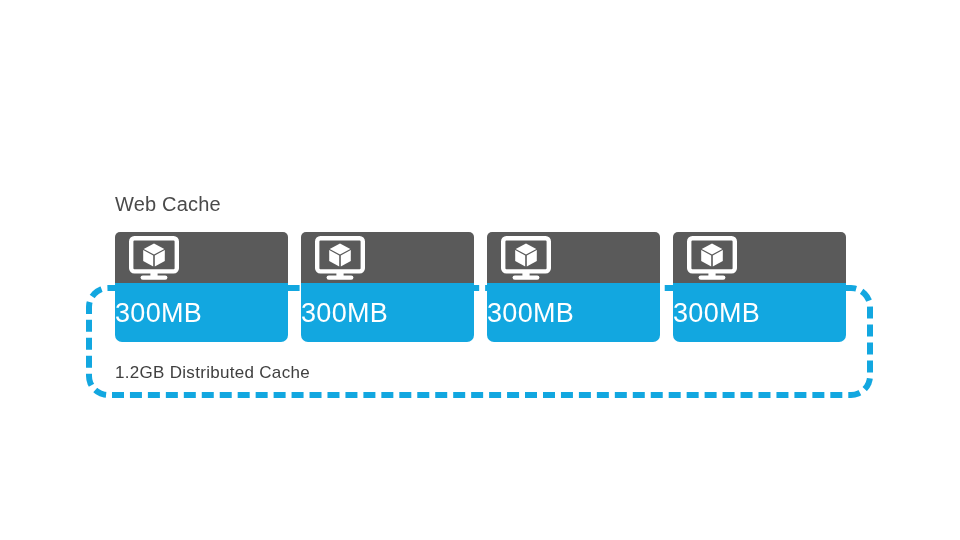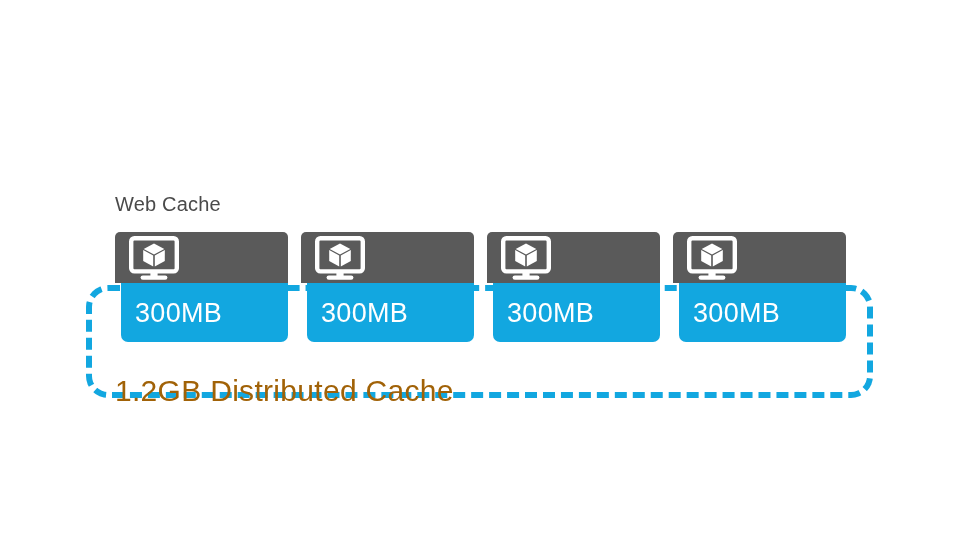--- a/index.html
+++ b/index.html
@@ -73,23 +73,22 @@
     border-radius: 5px 5px 0 0;
     position: relative;
   }
 
   .role-card-bottom {
     height: 59px;
     background: #12A7E0;
     border-radius: 0 0 7px 7px;
     display: flex;
     align-items: center;
-    padding-left: 14px;
+    padding-left: 0;
     box-sizing: border-box;
-    margin-left: 6px;
   }
 
   .role-memory {
     font-size: 27px;
     font-weight: 300;
     color: #ffffff;
     letter-spacing: 0.3px;
     line-height: 30px;
     white-space: nowrap;
   }
@@ -102,27 +101,26 @@
     width: 52px;
     height: 45px;
   }
   .vm-icon svg { display: block; }
 
   
   .cache-label {
     position: absolute;
     left: 115px;
     top: 357px;
-    font-size: 30px;
+    font-size: 17px;
     font-weight: 300;
-    color: #a16207;
+    color: #404040;
     letter-spacing: 0.3px;
     white-space: nowrap;
     line-height: 32px;
-    margin-top: 18px;
   }
 </style>
 </head>
 <body>
 
 <div id="slide">
 
   <div class="section-label">Web Cache</div>
 
   <div class="cache-boundary"></div>

